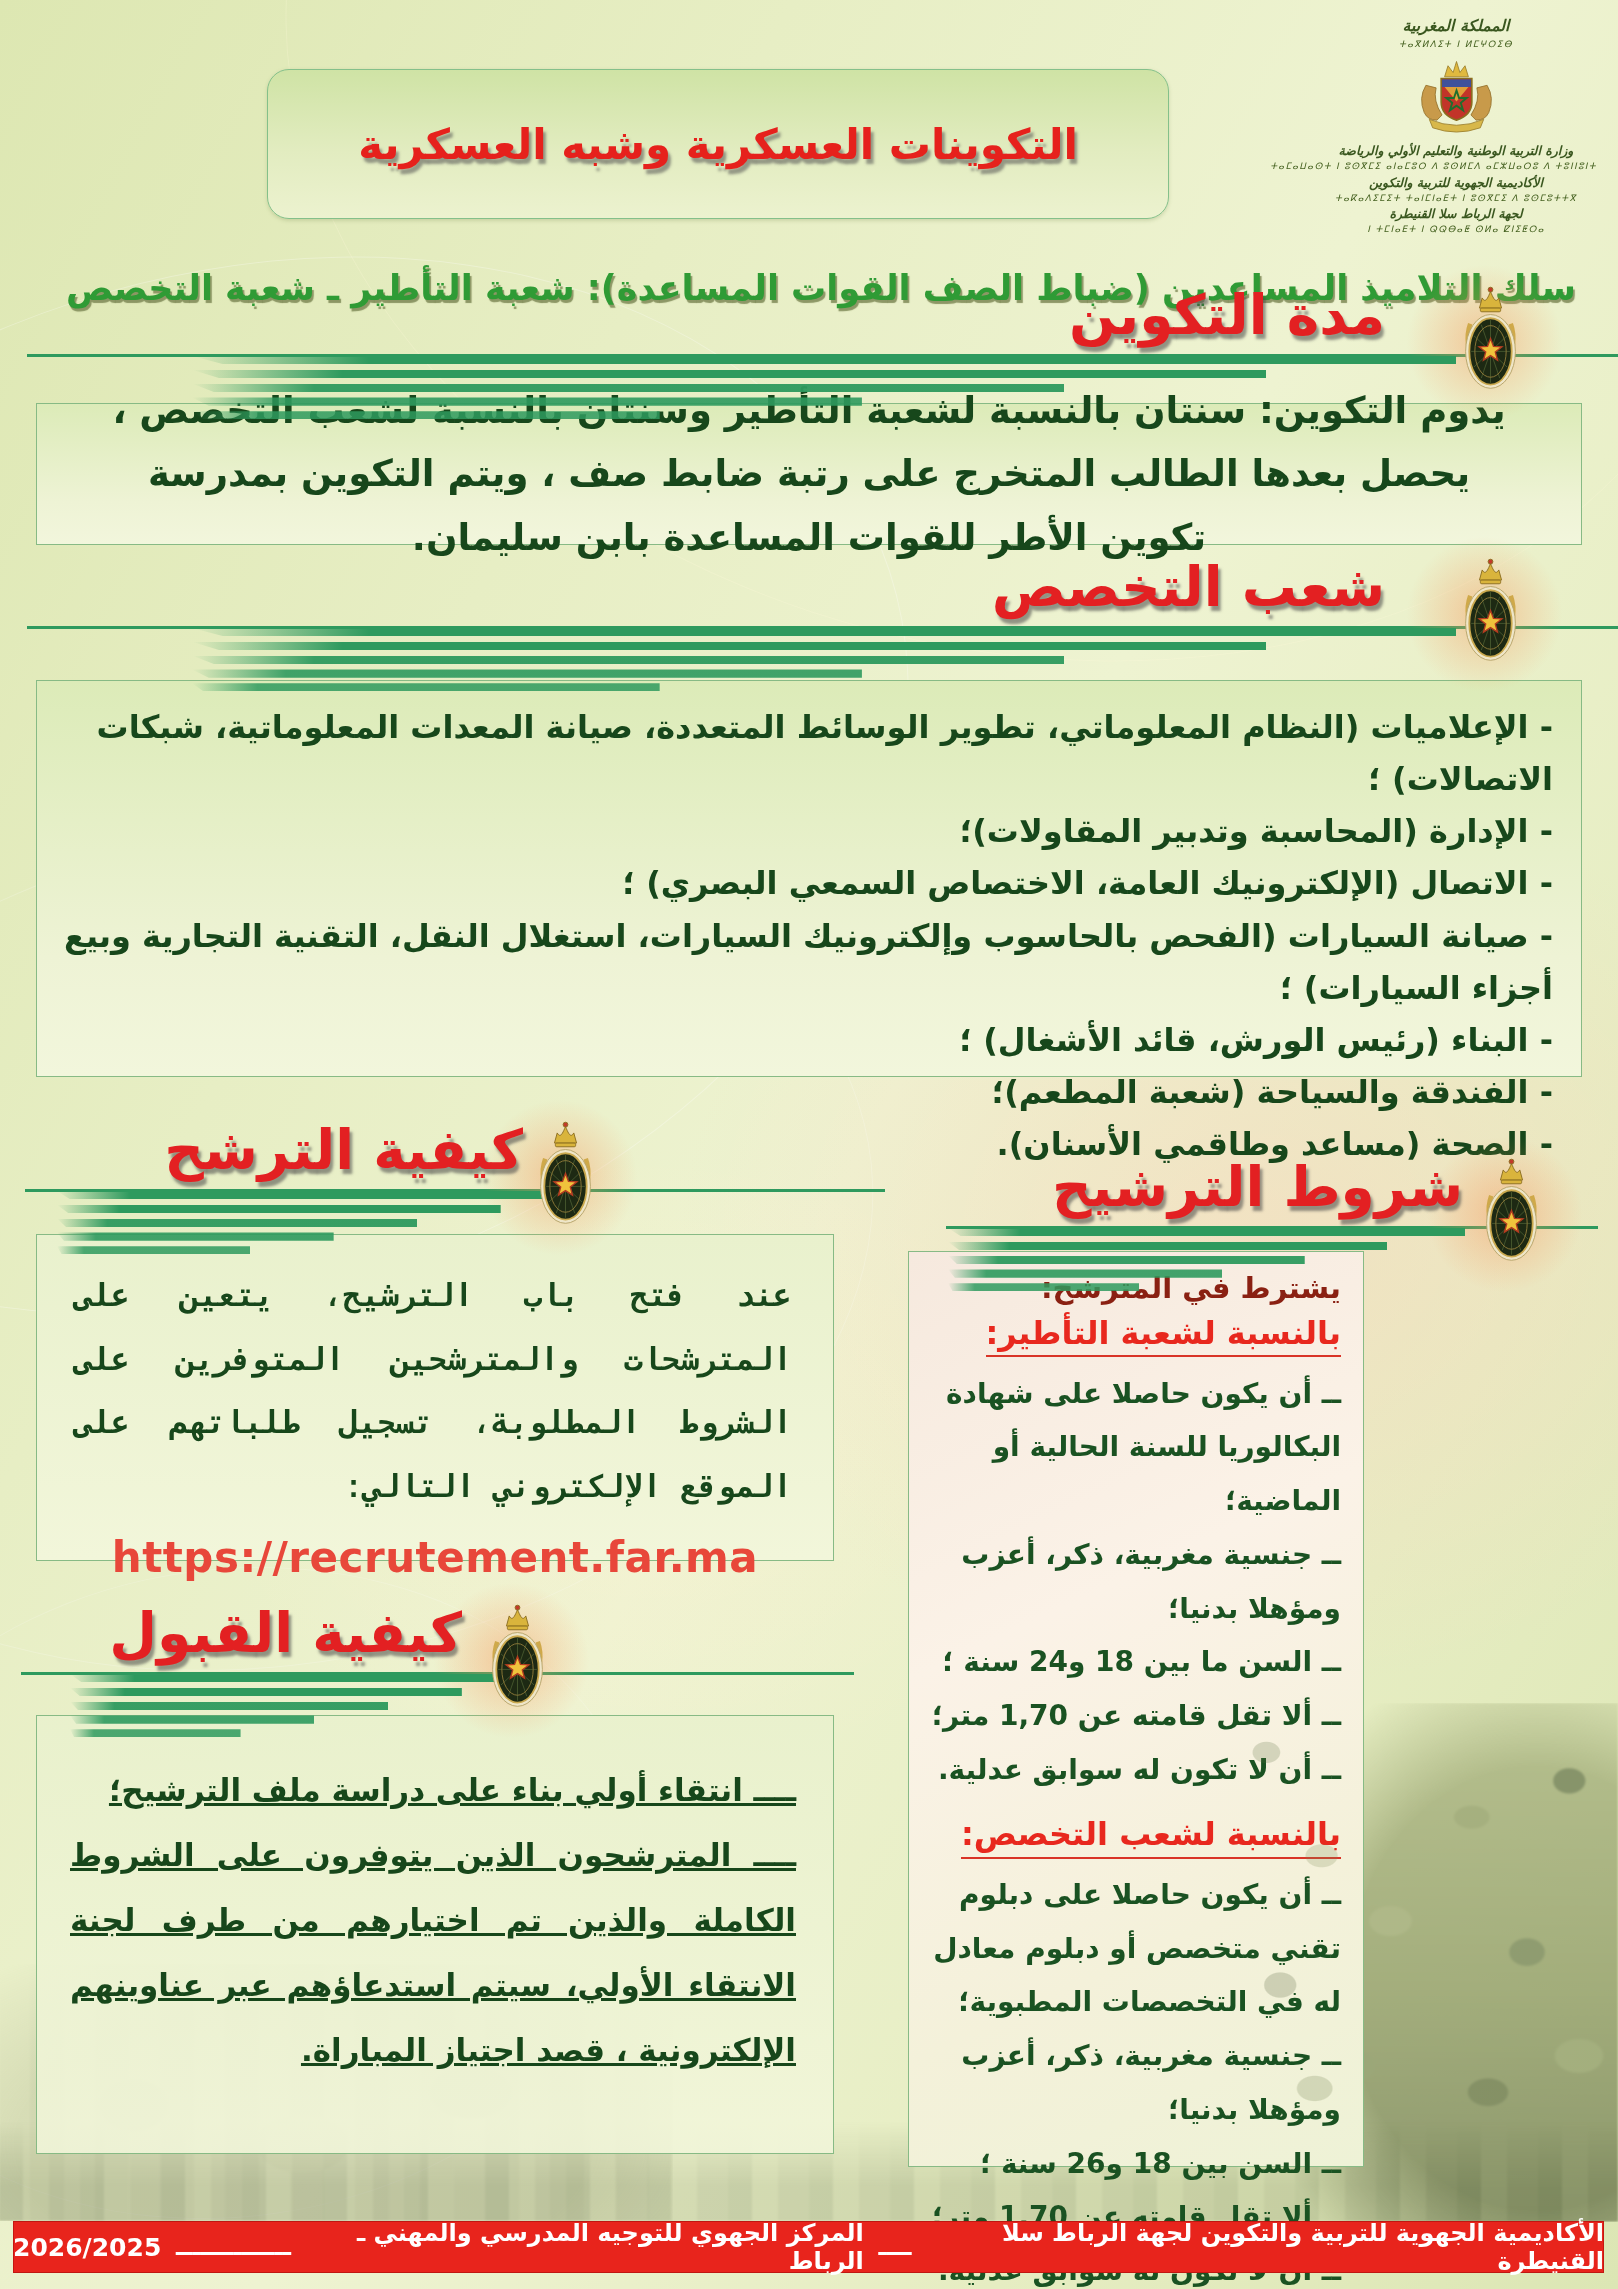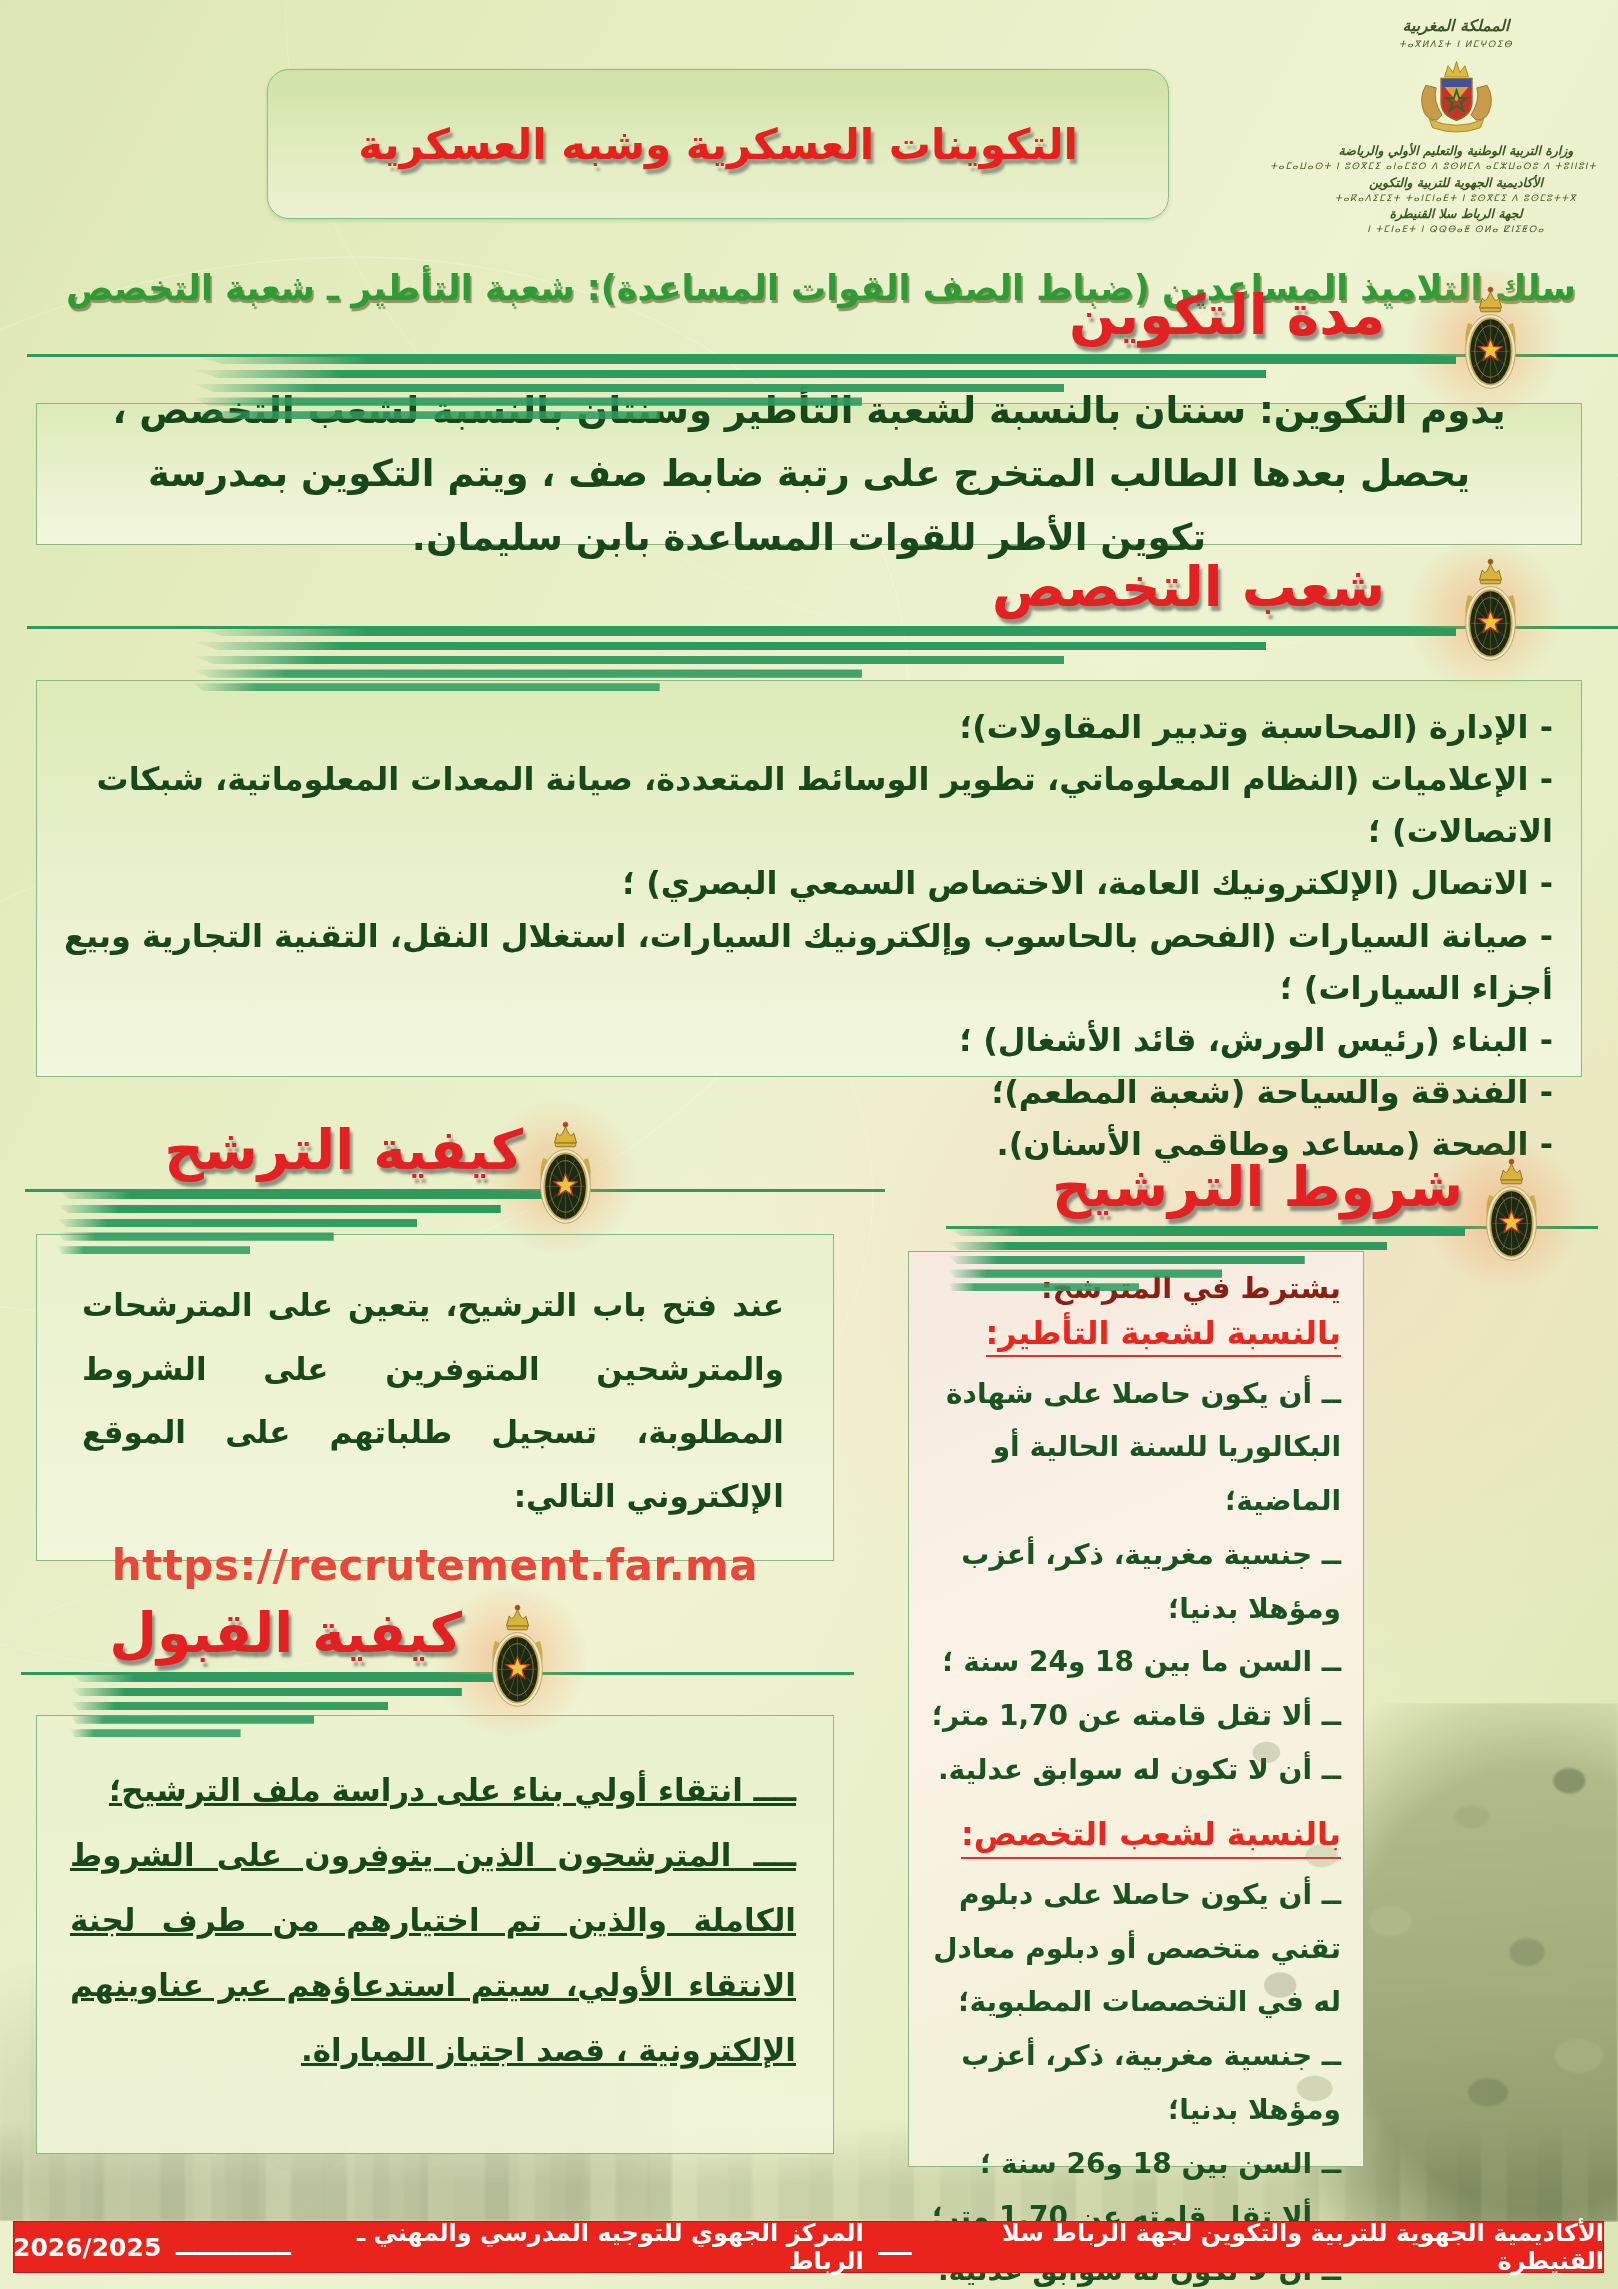--- a/index.html
+++ b/index.html
@@ -130,21 +130,21 @@
   }
   .box-duration{left:37px; top:403px; width:1544px; height:140px; display:flex; align-items:center;}
   .box-duration p{margin:0; width:100%; text-align:center; font-size:37px; line-height:1.72; padding:0 52px;}
 
   .box-branches{left:37px; top:680px; width:1544px; height:395px;}
   .box-branches ul{list-style:none; margin:0; padding:20px 28px 0 18.5px;}
   .box-branches li{font-size:32px; line-height:1.63; text-align:right;}
 
   .box-apply{left:37px; top:1234px; width:796px; height:325px;
     background:linear-gradient(180deg,#e9f1cd 0%,#f2f6da 100%);}
-  .box-apply p{margin:8px; padding:31px 41px 0 37px; font-size:31px; line-height:2.05; text-align:justify; text-align-last:right;}
+  .box-apply p{margin:0; padding:31px 41px 0 37px; font-size:31px; line-height:2.05; text-align:justify; text-align-last:right;font-family:Liberation Mono, monospace;}
   .box-apply a{display:block; direction:ltr; text-align:center; margin-top:13px;
     font-size:42px; font-weight:800; color:#e8473a; text-decoration:none; letter-spacing:0.5px;}
 
   .box-accept{left:37px; top:1715px; width:796px; height:437px;
     background:linear-gradient(180deg, rgba(233,241,205,.92) 0%, rgba(242,246,218,.88) 100%);text-decoration:underline;}
   .box-accept ul{list-style:none; margin:0; padding:42px 37px 0 33px;}
   .box-accept li{font-size:31px; line-height:2.1; text-align:justify; text-align-last:right;}
 
   .box-cond{left:909px; top:1234px; width:454px; height:914px;
     background:linear-gradient(155deg,#f6e9de 0%,#fbf2e7 38%,#f4f1da 72%,#eef2d6 100%);margin-top:17px;}
@@ -295,22 +295,22 @@
     </g>
     <ellipse cx="32" cy="74" rx="17" ry="28" fill="none" stroke="#8f7b3a" stroke-width="1"></ellipse>
     <path d="M32 60 L35.2 68.6 L44.4 69 L37.2 74.7 L39.6 83.5 L32 78.5 L24.4 83.5 L26.8 74.7 L19.6 69 L28.8 68.6 Z" fill="#f0c33c" stroke="#b23b20" stroke-width="1.5"></path>
   </svg>
 </span>
     <h2 class="sec-title">شعب التخصص</h2>
   </section>
   <div class="cbox box-branches">
     <ul>
 
-    <li>- الإدارة (المحاسبة وتدبير المقاولات)؛</li>
-        <li>- الإعلاميات (النظام المعلوماتي، تطوير الوسائط المتعددة، صيانة المعدات المعلوماتية، شبكات الاتصالات) ؛</li>
+    <li>- الإعلاميات (النظام المعلوماتي، تطوير الوسائط المتعددة، صيانة المعدات المعلوماتية، شبكات الاتصالات) ؛</li>
+        <li>- الإدارة (المحاسبة وتدبير المقاولات)؛</li>
         <li>- الاتصال (الإلكترونيك العامة، الاختصاص السمعي البصري) ؛</li>
         <li>- صيانة السيارات (الفحص بالحاسوب وإلكترونيك السيارات، استغلال النقل، التقنية التجارية وبيع أجزاء السيارات) ؛</li>
         <li>- البناء (رئيس الورش، قائد الأشغال) ؛</li>
         <li>- الفندقة والسياحة (شعبة المطعم)؛</li>
         <li>- الصحة (مساعد وطاقمي الأسنان).</li>
       </ul>
   </div>
 
   <section class="sec-head h-app">
     <div class="hline"></div>

